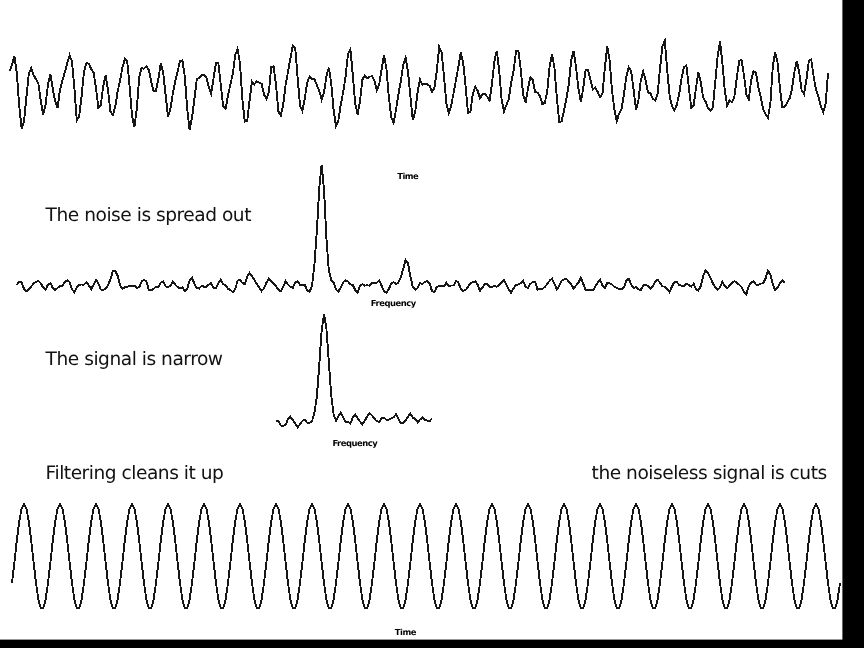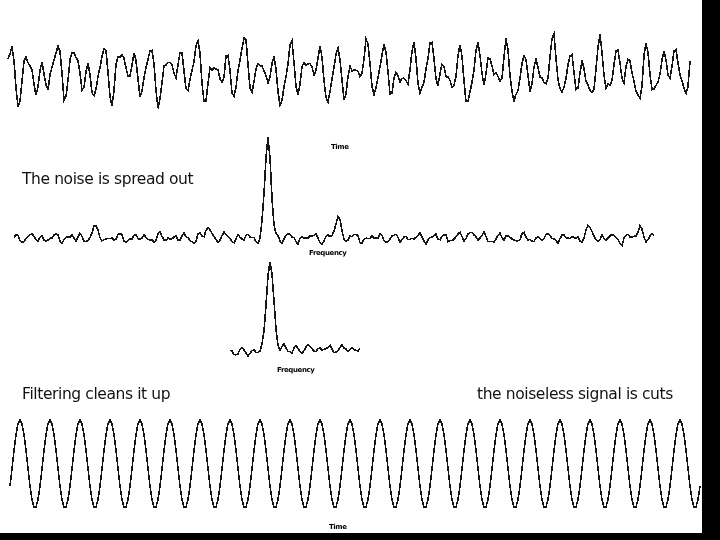--- a/index.html
+++ b/index.html
@@ -5,21 +5,21 @@
   html,body{margin:0;padding:0}
   body{
     width:720px;height:540px;position:relative;overflow:hidden;
     background:#ffffff;font-family:"DejaVu Sans",sans-serif;
   }
   .stage{position:absolute;left:0;top:0;width:720px;height:540px;background:#fff}
   svg.waves{position:absolute;left:0;top:0;display:block}
   polyline{fill:none;stroke:#161616;stroke-width:1.6;shape-rendering:crispEdges}
   .annot{
     position:absolute;color:#121212;font-size:15.5px;letter-spacing:-0.4px;
-    white-space:nowrap;line-height:1.2;
+    white-space:nowrap;line-height:1.2;margin-left:16px;
   }
   .tiny{
     position:absolute;color:#000;font-weight:700;font-size:7px;
     letter-spacing:-0.4px;white-space:nowrap;line-height:1;text-align:center;
   }
   .a-row1-left{left:22px;top:170px}
   .a-row1-right{left:487px;top:170px}
   .a-row2-left{left:22px;top:290px}
   .a-row2-right{left:484px;top:290px}
   .a-row3-left{left:22px;top:385px}
@@ -42,18 +42,19 @@
     <polyline id="wave-filtered" points="230,350.4 232,351.1 234,354.6 236,354.8 238,354.0 240,349.3 242,347.3 244,350.0 246,352.8 248,356.2 250,353.5 252,350.8 254,349.8 256,352.3 258,352.4 260,351.2 262,343.7 264,331.1 266,305.1 268,275.7 270,261.7 272,273.8 274,300.8 276,329.0 278,345.2 280,350.5 282,346.7 284,343.6 286,347.9 288,351.4 290,351.7 292,352.9 294,348.0 296,345.4 298,348.3 300,351.3 302,353.6 304,350.6 306,347.0 308,344.2 310,346.2 312,348.8 314,351.1 316,351.5 318,348.5 320,348.1 322,349.9 324,349.6 326,348.6 328,347.6 330,345.2 332,349.1 334,352.6 336,352.2 338,350.7 340,347.2 342,344.7 344,348.1 346,349.1 348,351.8 350,349.7 352,347.8 354,349.7 356,350.4 358,351.2 360,348.5"></polyline>
     <polyline id="wave-clean" points="10,486.0 12,468.6 14,450.4 16,434.6 18,423.8 20,420.0 22,423.8 24,434.6 26,450.4 28,468.6 30,486.0 32,499.6 34,507.0 36,507.0 38,499.6 40,486.0 42,468.6 44,450.4 46,434.6 48,423.8 50,420.0 52,423.8 54,434.6 56,450.4 58,468.6 60,486.0 62,499.6 64,507.0 66,507.0 68,499.6 70,486.0 72,468.6 74,450.4 76,434.6 78,423.8 80,420.0 82,423.8 84,434.6 86,450.4 88,468.6 90,486.0 92,499.6 94,507.0 96,507.0 98,499.6 100,486.0 102,468.6 104,450.4 106,434.6 108,423.8 110,420.0 112,423.8 114,434.6 116,450.4 118,468.6 120,486.0 122,499.6 124,507.0 126,507.0 128,499.6 130,486.0 132,468.6 134,450.4 136,434.6 138,423.8 140,420.0 142,423.8 144,434.6 146,450.4 148,468.6 150,486.0 152,499.6 154,507.0 156,507.0 158,499.6 160,486.0 162,468.6 164,450.4 166,434.6 168,423.8 170,420.0 172,423.8 174,434.6 176,450.4 178,468.6 180,486.0 182,499.6 184,507.0 186,507.0 188,499.6 190,486.0 192,468.6 194,450.4 196,434.6 198,423.8 200,420.0 202,423.8 204,434.6 206,450.4 208,468.6 210,486.0 212,499.6 214,507.0 216,507.0 218,499.6 220,486.0 222,468.6 224,450.4 226,434.6 228,423.8 230,420.0 232,423.8 234,434.6 236,450.4 238,468.6 240,486.0 242,499.6 244,507.0 246,507.0 248,499.6 250,486.0 252,468.6 254,450.4 256,434.6 258,423.8 260,420.0 262,423.8 264,434.6 266,450.4 268,468.6 270,486.0 272,499.6 274,507.0 276,507.0 278,499.6 280,486.0 282,468.6 284,450.4 286,434.6 288,423.8 290,420.0 292,423.8 294,434.6 296,450.4 298,468.6 300,486.0 302,499.6 304,507.0 306,507.0 308,499.6 310,486.0 312,468.6 314,450.4 316,434.6 318,423.8 320,420.0 322,423.8 324,434.6 326,450.4 328,468.6 330,486.0 332,499.6 334,507.0 336,507.0 338,499.6 340,486.0 342,468.6 344,450.4 346,434.6 348,423.8 350,420.0 352,423.8 354,434.6 356,450.4 358,468.6 360,486.0 362,499.6 364,507.0 366,507.0 368,499.6 370,486.0 372,468.6 374,450.4 376,434.6 378,423.8 380,420.0 382,423.8 384,434.6 386,450.4 388,468.6 390,486.0 392,499.6 394,507.0 396,507.0 398,499.6 400,486.0 402,468.6 404,450.4 406,434.6 408,423.8 410,420.0 412,423.8 414,434.6 416,450.4 418,468.6 420,486.0 422,499.6 424,507.0 426,507.0 428,499.6 430,486.0 432,468.6 434,450.4 436,434.6 438,423.8 440,420.0 442,423.8 444,434.6 446,450.4 448,468.6 450,486.0 452,499.6 454,507.0 456,507.0 458,499.6 460,486.0 462,468.6 464,450.4 466,434.6 468,423.8 470,420.0 472,423.8 474,434.6 476,450.4 478,468.6 480,486.0 482,499.6 484,507.0 486,507.0 488,499.6 490,486.0 492,468.6 494,450.4 496,434.6 498,423.8 500,420.0 502,423.8 504,434.6 506,450.4 508,468.6 510,486.0 512,499.6 514,507.0 516,507.0 518,499.6 520,486.0 522,468.6 524,450.4 526,434.6 528,423.8 530,420.0 532,423.8 534,434.6 536,450.4 538,468.6 540,486.0 542,499.6 544,507.0 546,507.0 548,499.6 550,486.0 552,468.6 554,450.4 556,434.6 558,423.8 560,420.0 562,423.8 564,434.6 566,450.4 568,468.6 570,486.0 572,499.6 574,507.0 576,507.0 578,499.6 580,486.0 582,468.6 584,450.4 586,434.6 588,423.8 590,420.0 592,423.8 594,434.6 596,450.4 598,468.6 600,486.0 602,499.6 604,507.0 606,507.0 608,499.6 610,486.0 612,468.6 614,450.4 616,434.6 618,423.8 620,420.0 622,423.8 624,434.6 626,450.4 628,468.6 630,486.0 632,499.6 634,507.0 636,507.0 638,499.6 640,486.0 642,468.6 644,450.4 646,434.6 648,423.8 650,420.0 652,423.8 654,434.6 656,450.4 658,468.6 660,486.0 662,499.6 664,507.0 666,507.0 668,499.6 670,486.0 672,468.6 674,450.4 676,434.6 678,423.8 680,420.0 682,423.8 684,434.6 686,450.4 688,468.6 690,486.0 692,499.6 694,507.0 696,507.0 698,499.6 700,486.0"></polyline>
   </svg>
 
   <span class="tiny t-time-top">Time</span>
   <span class="tiny t-freq-mid">Frequency</span>
   <span class="tiny t-freq-low">Frequency</span>
   <span class="tiny t-time-bottom">Time</span>
 
   <span class="annot a-row1-left">The noise is spread out</span>
+  <span class="annot a-row2-left">The signal is narrow</span>
   <span class="annot a-row3-left">Filtering cleans it up</span>
   <span class="annot a-row3-right">the noiseless signal is cuts</span>
 
   <div class="bar-right"></div>
   <div class="bar-bottom"></div>
 </div>
 
 </body></html>

